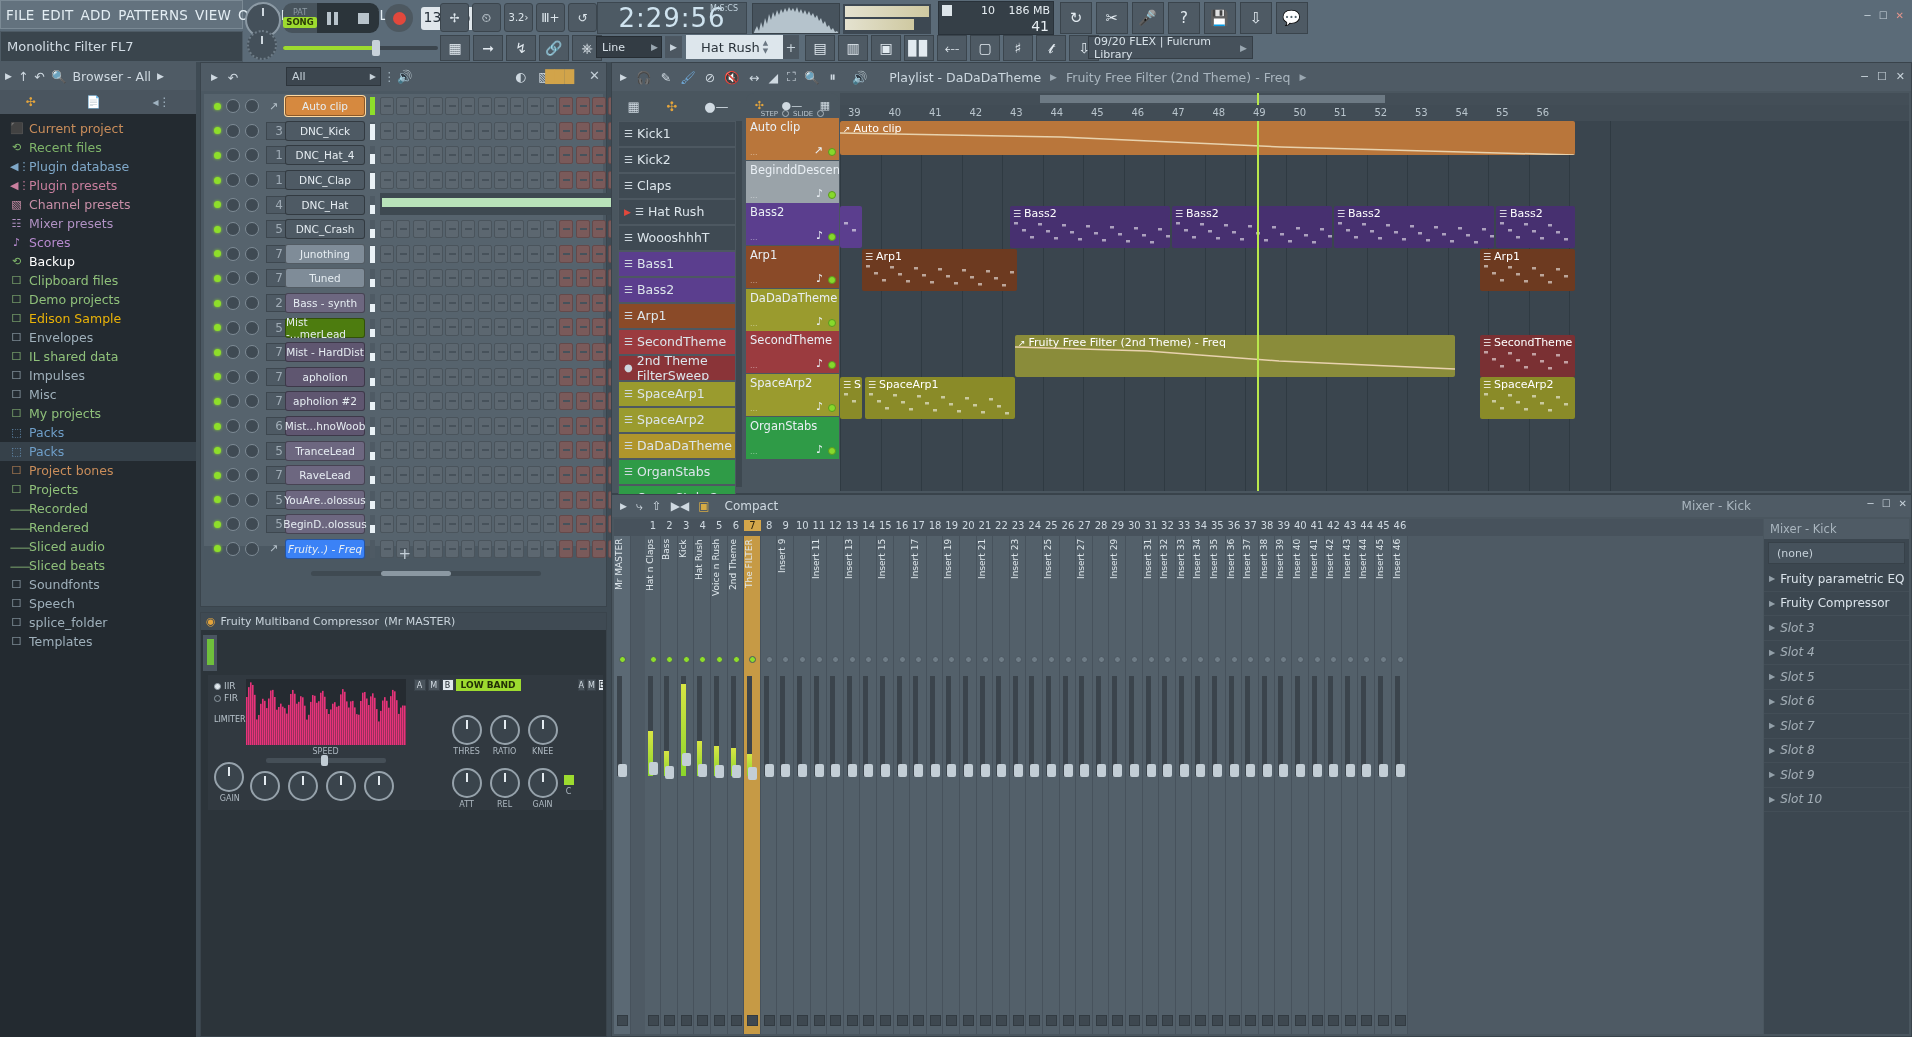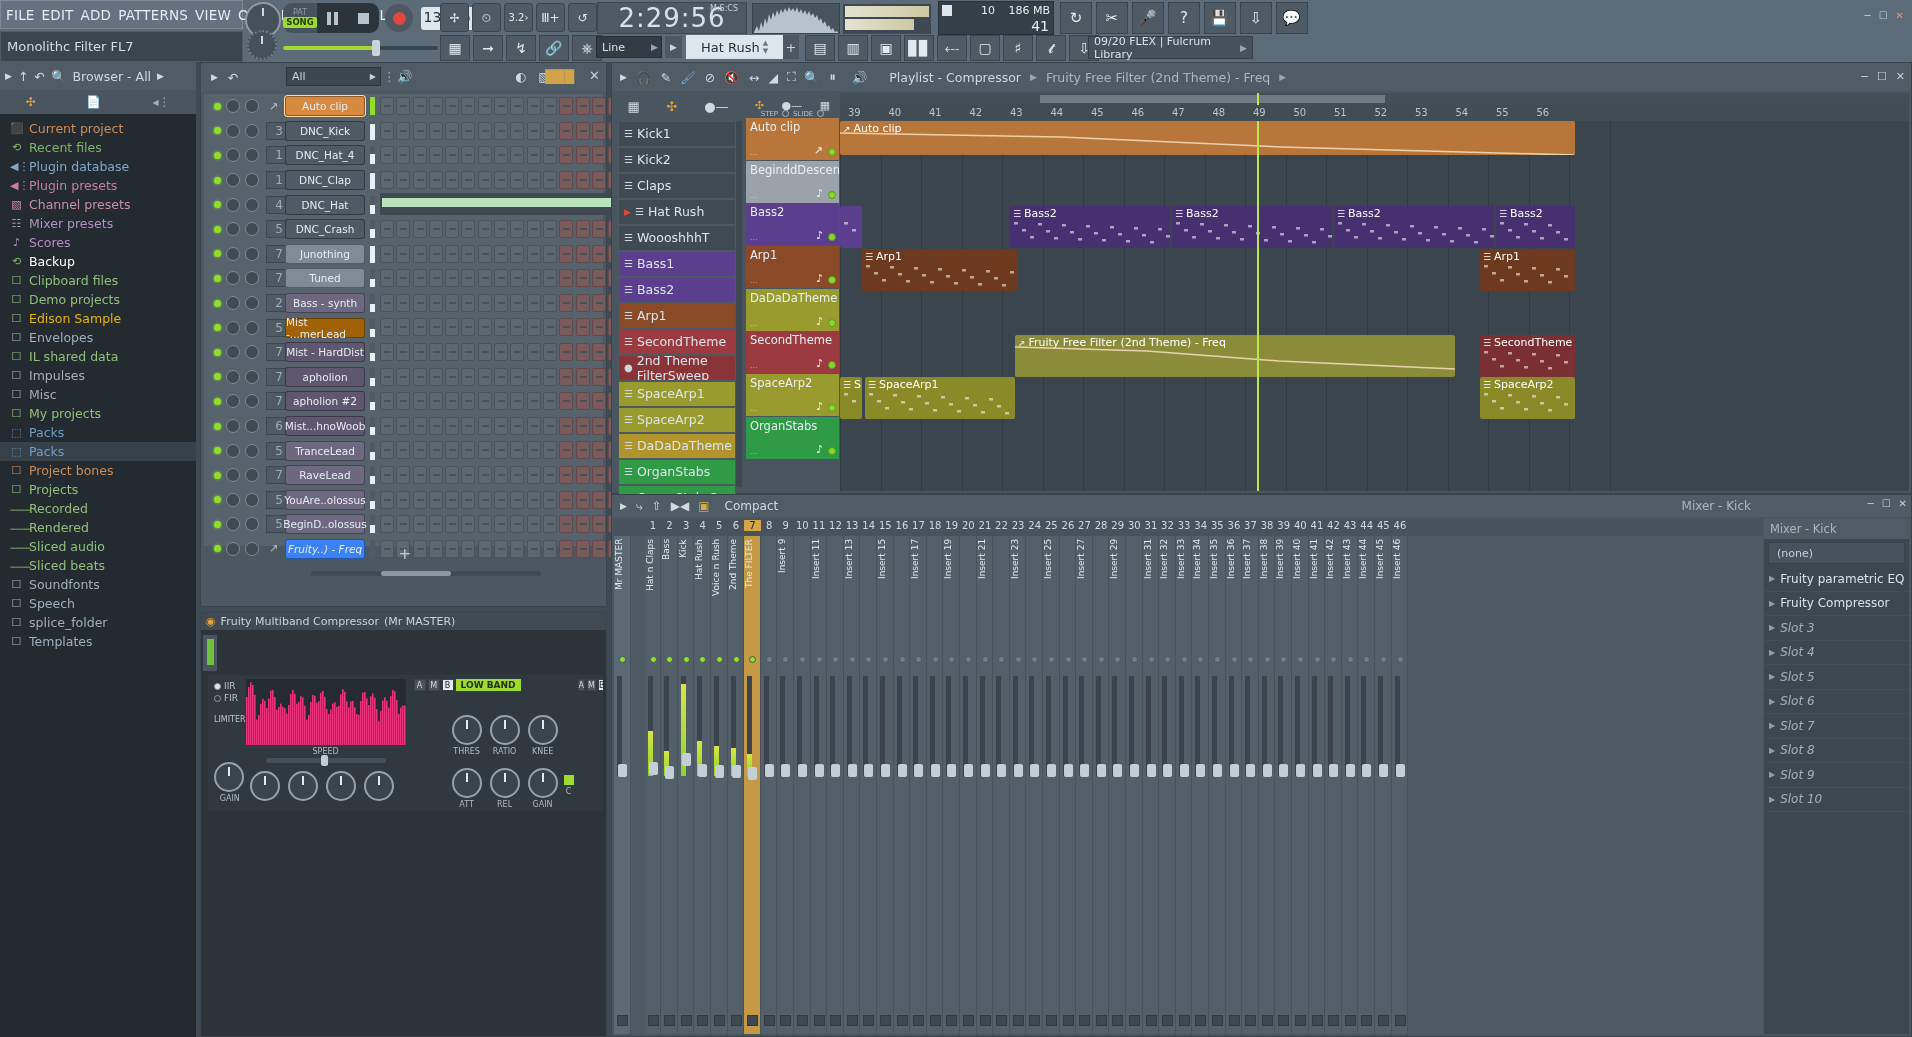--- a/index.html
+++ b/index.html
@@ -776,21 +776,21 @@
           <span class="step red"></span>
           <span class="step red"></span>
           <span class="step red"></span>
         </div>
       </div>
       <div class="chrow">
         <span class="led"></span>
         <span class="k"></span>
         <span class="k"></span>
         <span class="chnum">5</span>
-        <span class="chname" style="background: #a16207;">Mist -...merLead</span>
+        <span class="chname" style="background: #4d7c0f;">Mist -...merLead</span>
         <span class="chmeter">
           <i style="height: 8px; margin-top: 10px;"></i>
         </span>
         <div class="steps">
           <span class="step"></span>
           <span class="step"></span>
           <span class="step"></span>
           <span class="step"></span>
           <span class="step"></span>
           <span class="step"></span>
@@ -1351,21 +1351,21 @@
     <span>✎</span>
     <span style="color:#6fa9d8;">🖌</span>
     <span>⊘</span>
     <span>🔇</span>
     <span>↔</span>
     <span>◢</span>
     <span>⛶</span>
     <span>🔍</span>
     <span>⏸</span>
     <span style="margin-left:8px;color:#9ddb2f;">🔊</span>
-    <span id="plTitle">Playlist - Compressor</span>
+    <span id="plTitle">Playlist - DaDaDaTheme</span>
     <span style="font-size:9px;color:#9aa7b1;">▶</span>
     <span style="color:#aab6bf;">Fruity Free Filter (2nd Theme) - Freq</span>
     <span style="font-size:9px;color:#9aa7b1;">▶</span>
     <div id="plWinBtns">
       <span>─</span>
       <span>☐</span>
       <span>✕</span>
     </div>
   </div>
 

